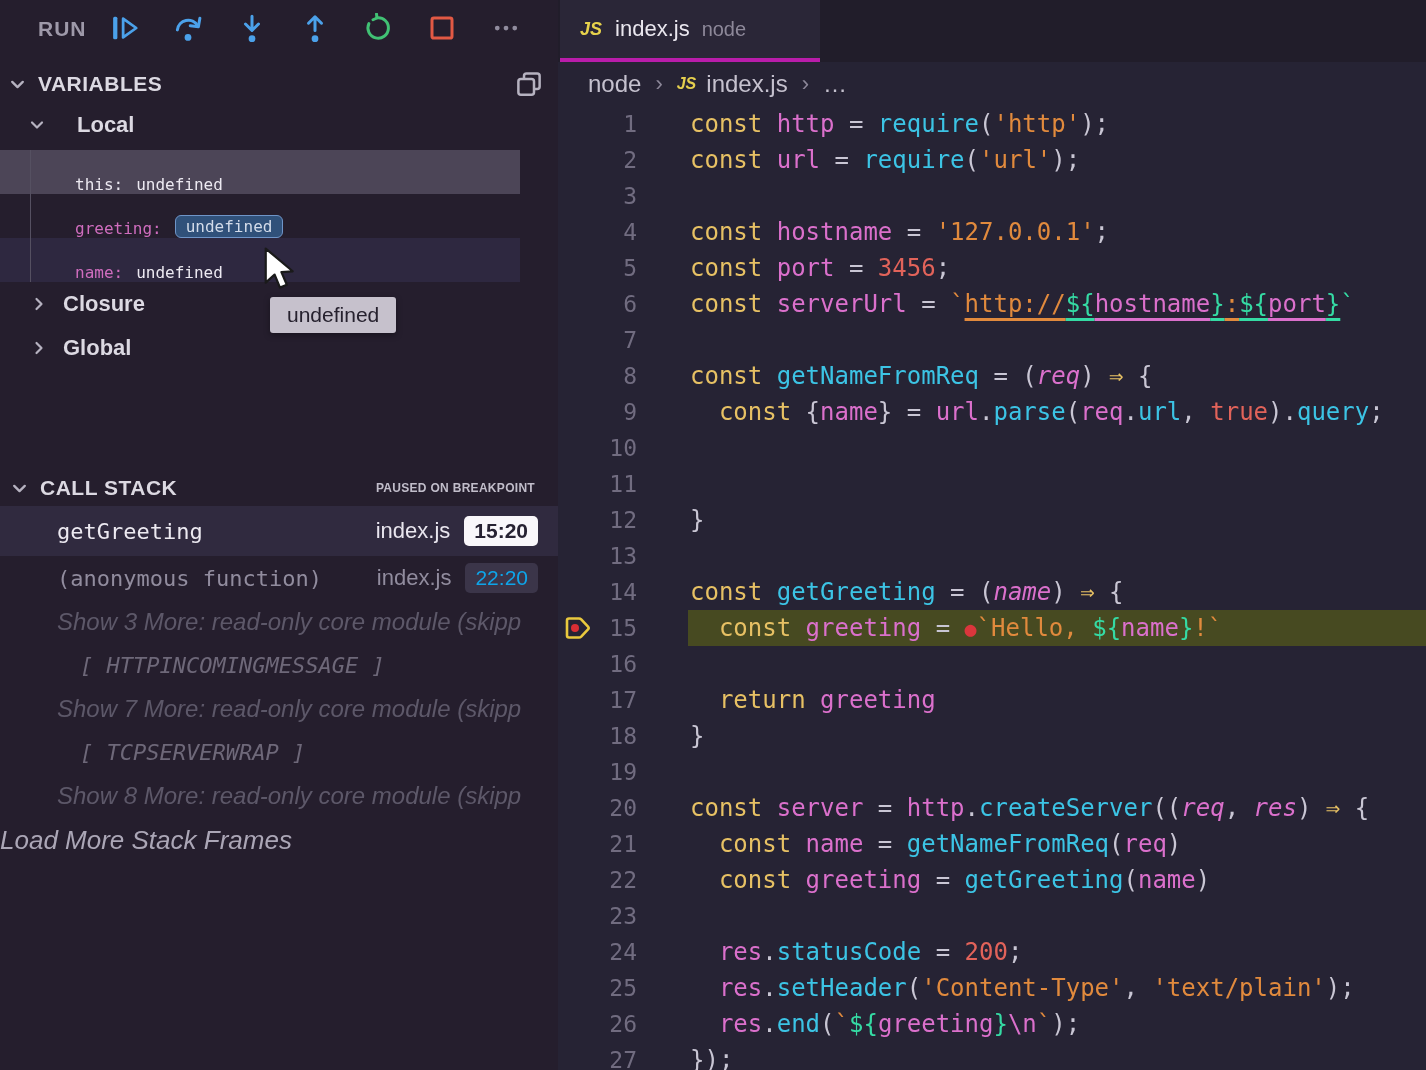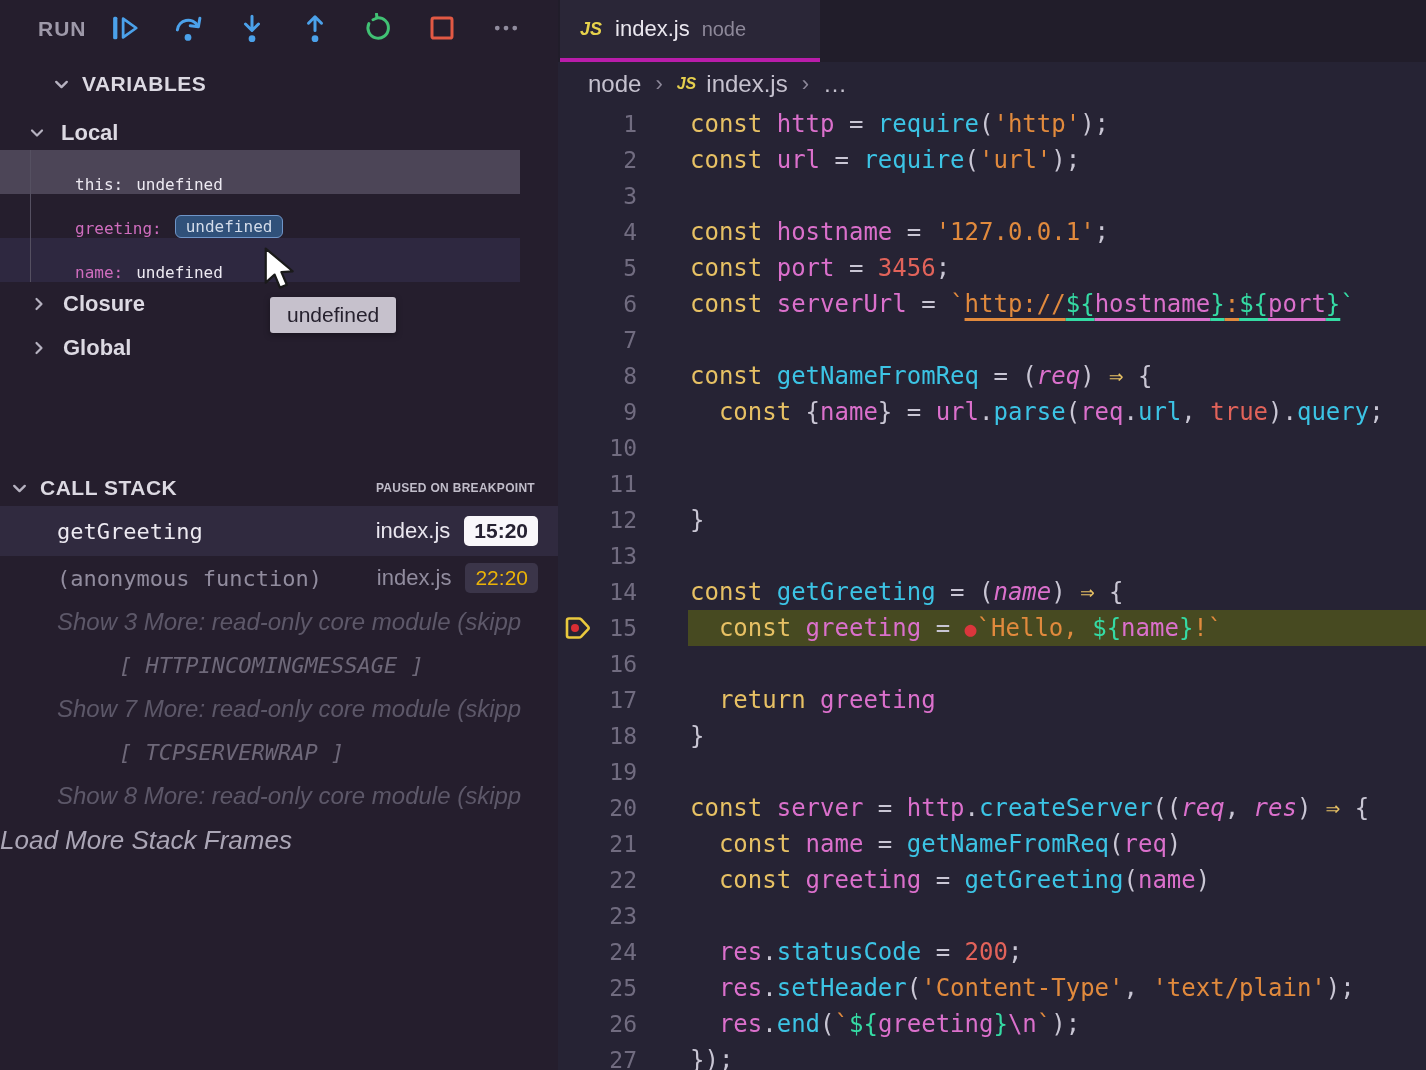--- a/index.html
+++ b/index.html
@@ -13,32 +13,32 @@
   .sidebar {
     position:absolute; left:0; top:0; width:558px; height:1070px;
     background:#251e2d; overflow:hidden; z-index:2;
   }
   .toolbar { position:absolute; left:0; top:0; width:558px; height:60px; }
   .run-label { position:absolute; left:38px; top:17px; font-size:21px; font-weight:bold;
     letter-spacing:1px; color:#9e99a9; }
   .tool-icon { position:absolute; top:13px; width:30px; height:30px; cursor:pointer; }
 
   .section-header { position:absolute; left:0; width:558px; display:flex; align-items:center; }
-  .hdr-variables { top:60px; height:48px;margin-left:44px; }
+  .hdr-variables { top:60px; height:48px; }
   .hdr-callstack { top:470px; height:36px; }
   .chev { flex:0 0 auto; }
   .sec-title { font-size:21px; font-weight:bold; letter-spacing:.5px; color:#dcd9e2; margin-left:11px; }
   .hdr-variables .chev { margin-left:8px; }
   .hdr-callstack .chev { margin-left:10px; }
   .paused-status { margin-left:auto; margin-right:23px; font-size:12px; font-weight:bold;
     letter-spacing:.3px; color:#c1bdca; }
   .collapse-btn { margin-left:auto; margin-right:14px; width:30px; height:30px; cursor:pointer; }
 
   .scope-row { position:absolute; left:0; width:558px; height:42px; display:flex; align-items:center; cursor:pointer; }
-  .row-local   { top:112px; }
+  .row-local   { top:104px;gap:16px; }
   .row-closure { top:282px; height:44px; }
   .row-global  { top:326px; height:44px; }
   .row-local .chev { margin-left:28px; }
   .row-closure .chev, .row-global .chev { margin-left:30px; }
   .scope-label { font-size:22px; font-weight:bold; color:#dcd9e2; margin-left:15px; }
 
   .var-rows { position:absolute; left:0; top:150px; width:558px; }
   .var-row { position:relative; width:520px; height:44px; display:flex; align-items:flex-end;
     font-family:"DejaVu Sans Mono", monospace; font-size:16px; padding-left:75px; cursor:pointer; }
   .var-row.selected { background:#4c4557; }
@@ -52,26 +52,26 @@
 
   
   .frame-row { position:absolute; left:0; width:558px; display:flex; align-items:center; cursor:pointer; }
   .frame-1 { top:506px; height:50px; background:#302a3f; }
   .frame-2 { top:556px; height:44px; }
   .frame-name { font-family:"DejaVu Sans Mono", monospace; font-size:22px; color:#ece9f1; margin-left:57px; }
   .frame-file { margin-left:auto; font-size:22px; color:#e8e5ee; }
   .frame-pos  { margin:0 20px 0 14px; font-size:21px; font-weight:bold; border-radius:5px;
     padding:3px 10px; background:#f9f7fa; color:#272232; }
   .frame-2 .frame-name, .frame-2 .frame-file { color:#918c9e; }
-  .frame-2 .frame-pos { background:#3b3549; color:#eab308; font-weight:normal; }
+  .frame-2 .frame-pos { background:#3b3549; color:#0ea5e9; font-weight:normal; }
 
   .meta-rows { position:absolute; left:0; top:600px; width:558px; }
   .meta-row { white-space:nowrap; overflow:hidden; display:flex; align-items:center; cursor:pointer; }
   .meta-show   { height:44px; padding-left:57px; font-style:italic; font-size:24px; color:#5d5869; }
-  .meta-module { height:43px; padding-left:119px; font-style:italic; font-size:22px; color:#6e6879;
+  .meta-module { height:43px; padding-left:80px; font-style:italic; font-size:22px; color:#6e6879;
     font-family:"DejaVu Sans Mono", monospace; }
   .meta-load   { height:45px; font-style:italic; font-size:26px; color:#aba6b6; }
 
   
   .hover-tooltip { position:absolute; left:270px; top:297px; background:#c6c1cc; color:#26212e;
     font-size:21px; padding:6px 17px; border-radius:3px; z-index:6;
     box-shadow:0 2px 6px rgba(0,0,0,.35); }
   .mouse-cursor { position:absolute; left:262px; top:247px; z-index:7; pointer-events:none; }
 
   

